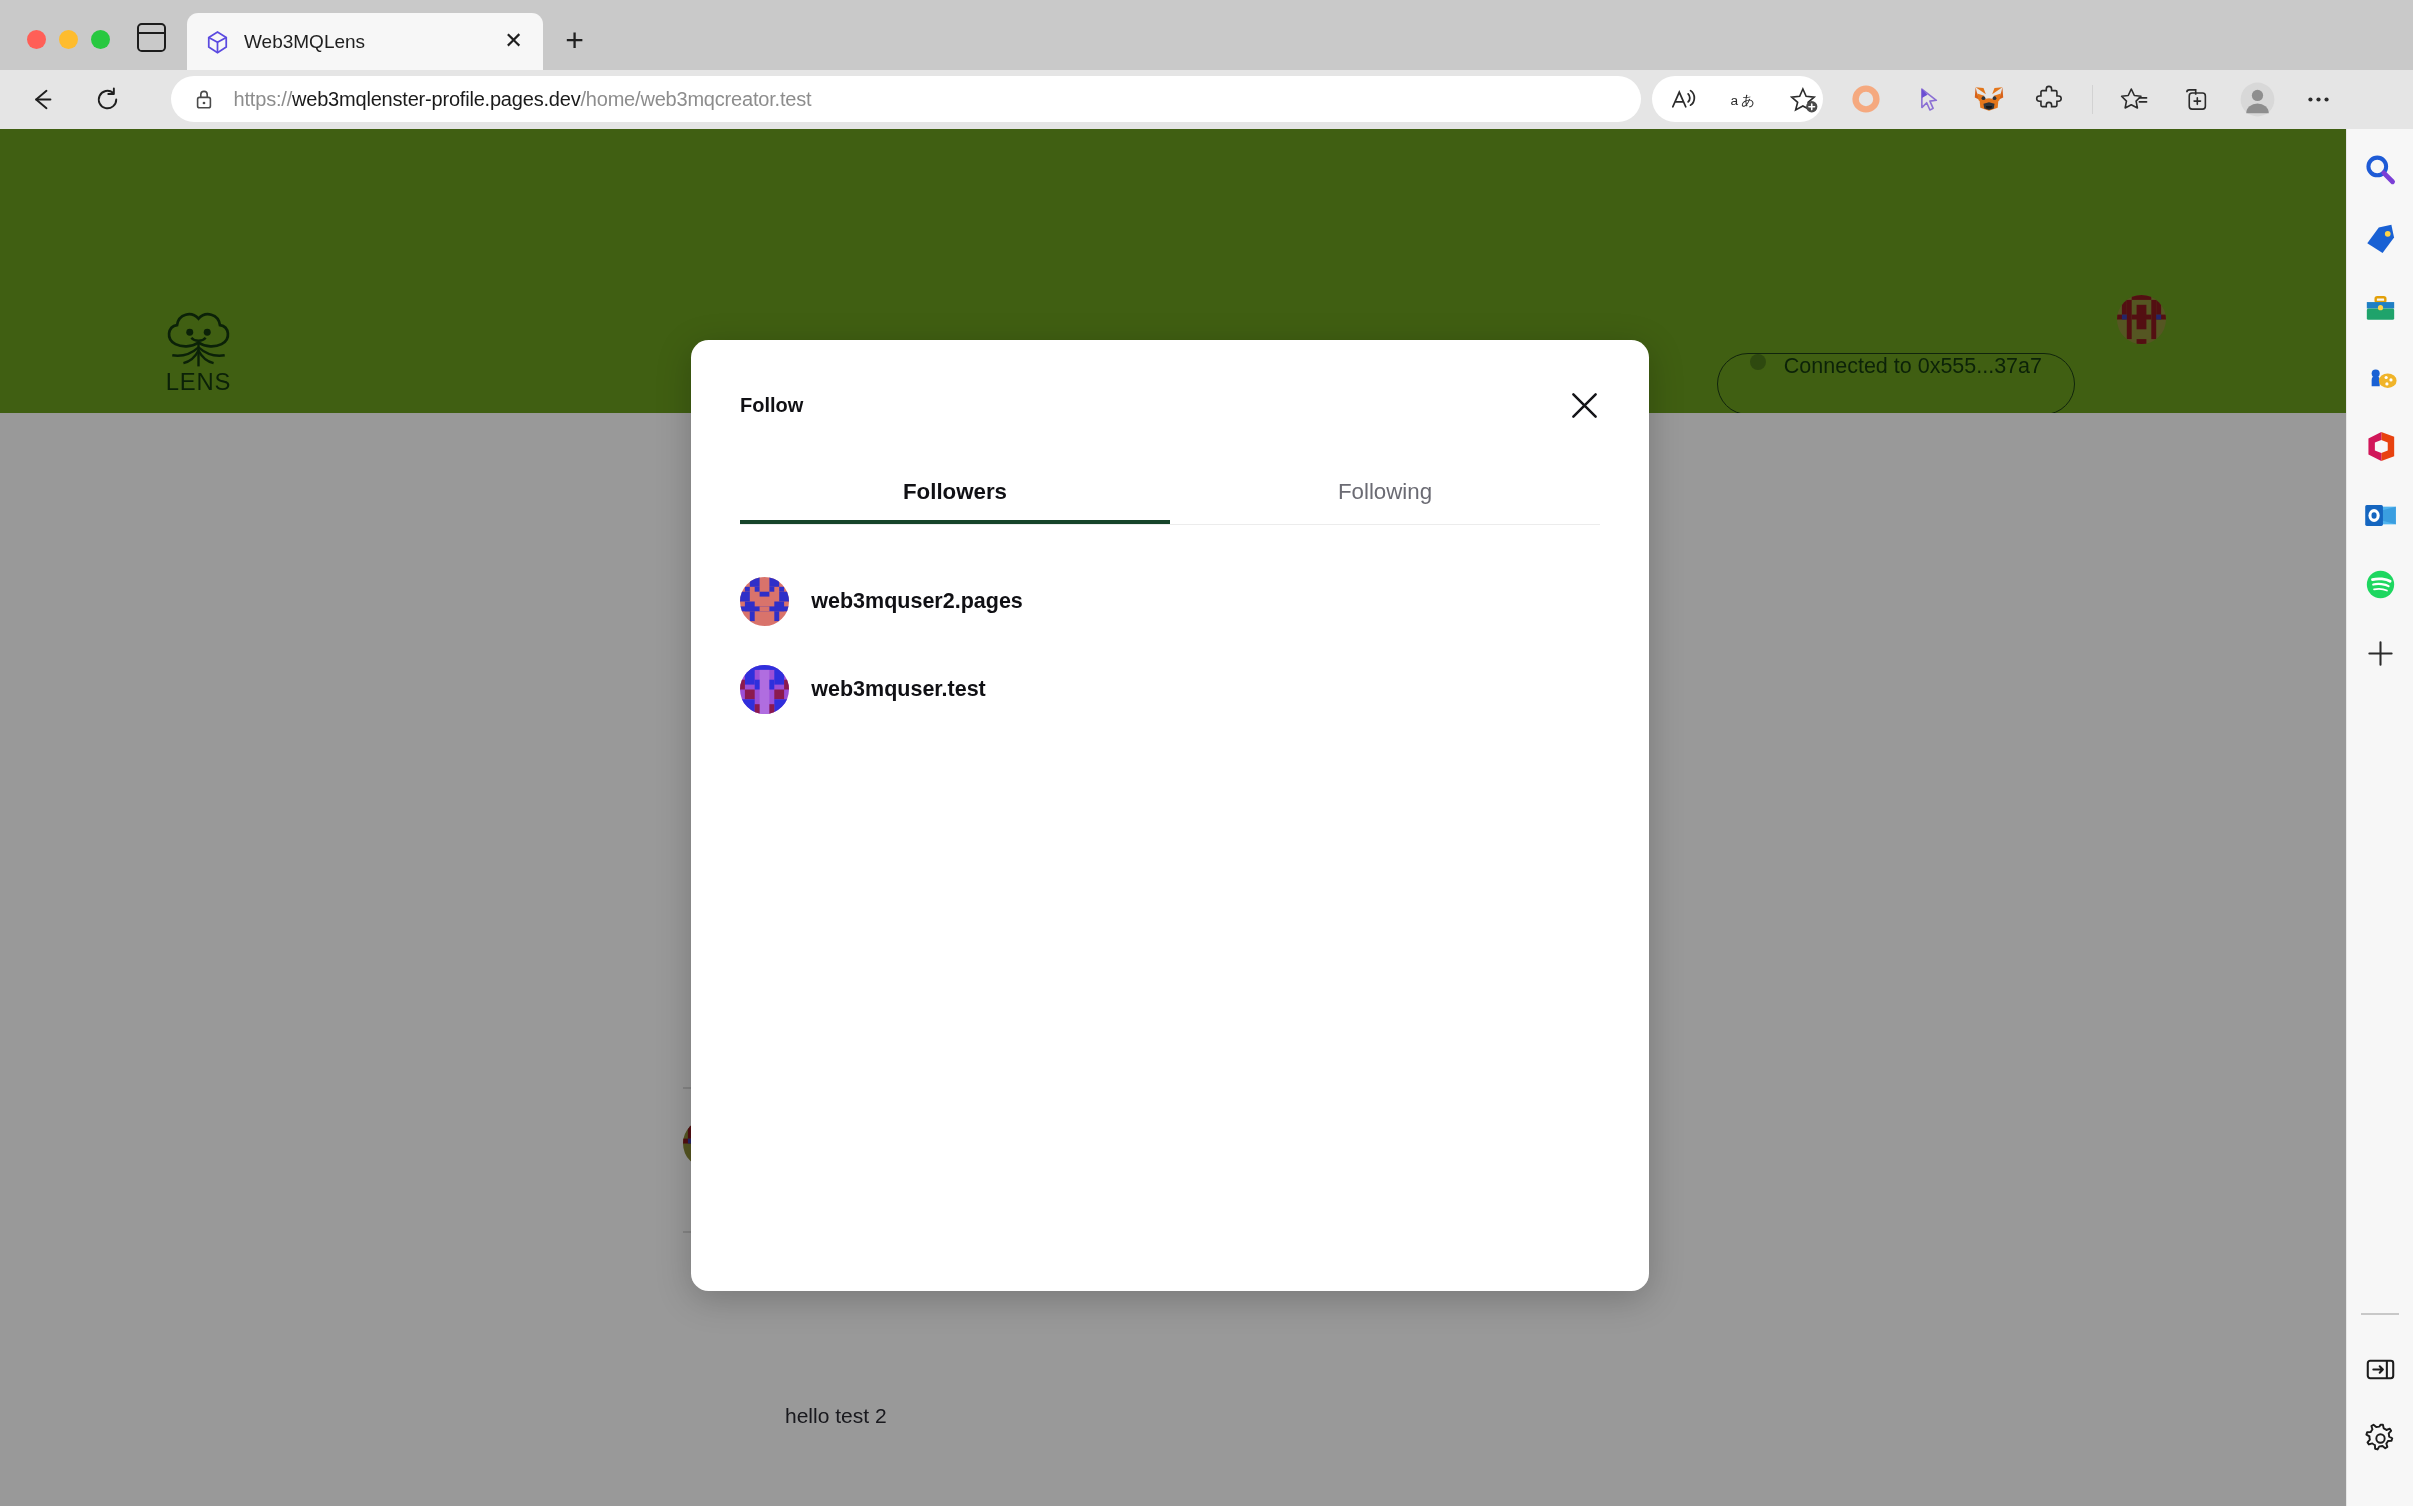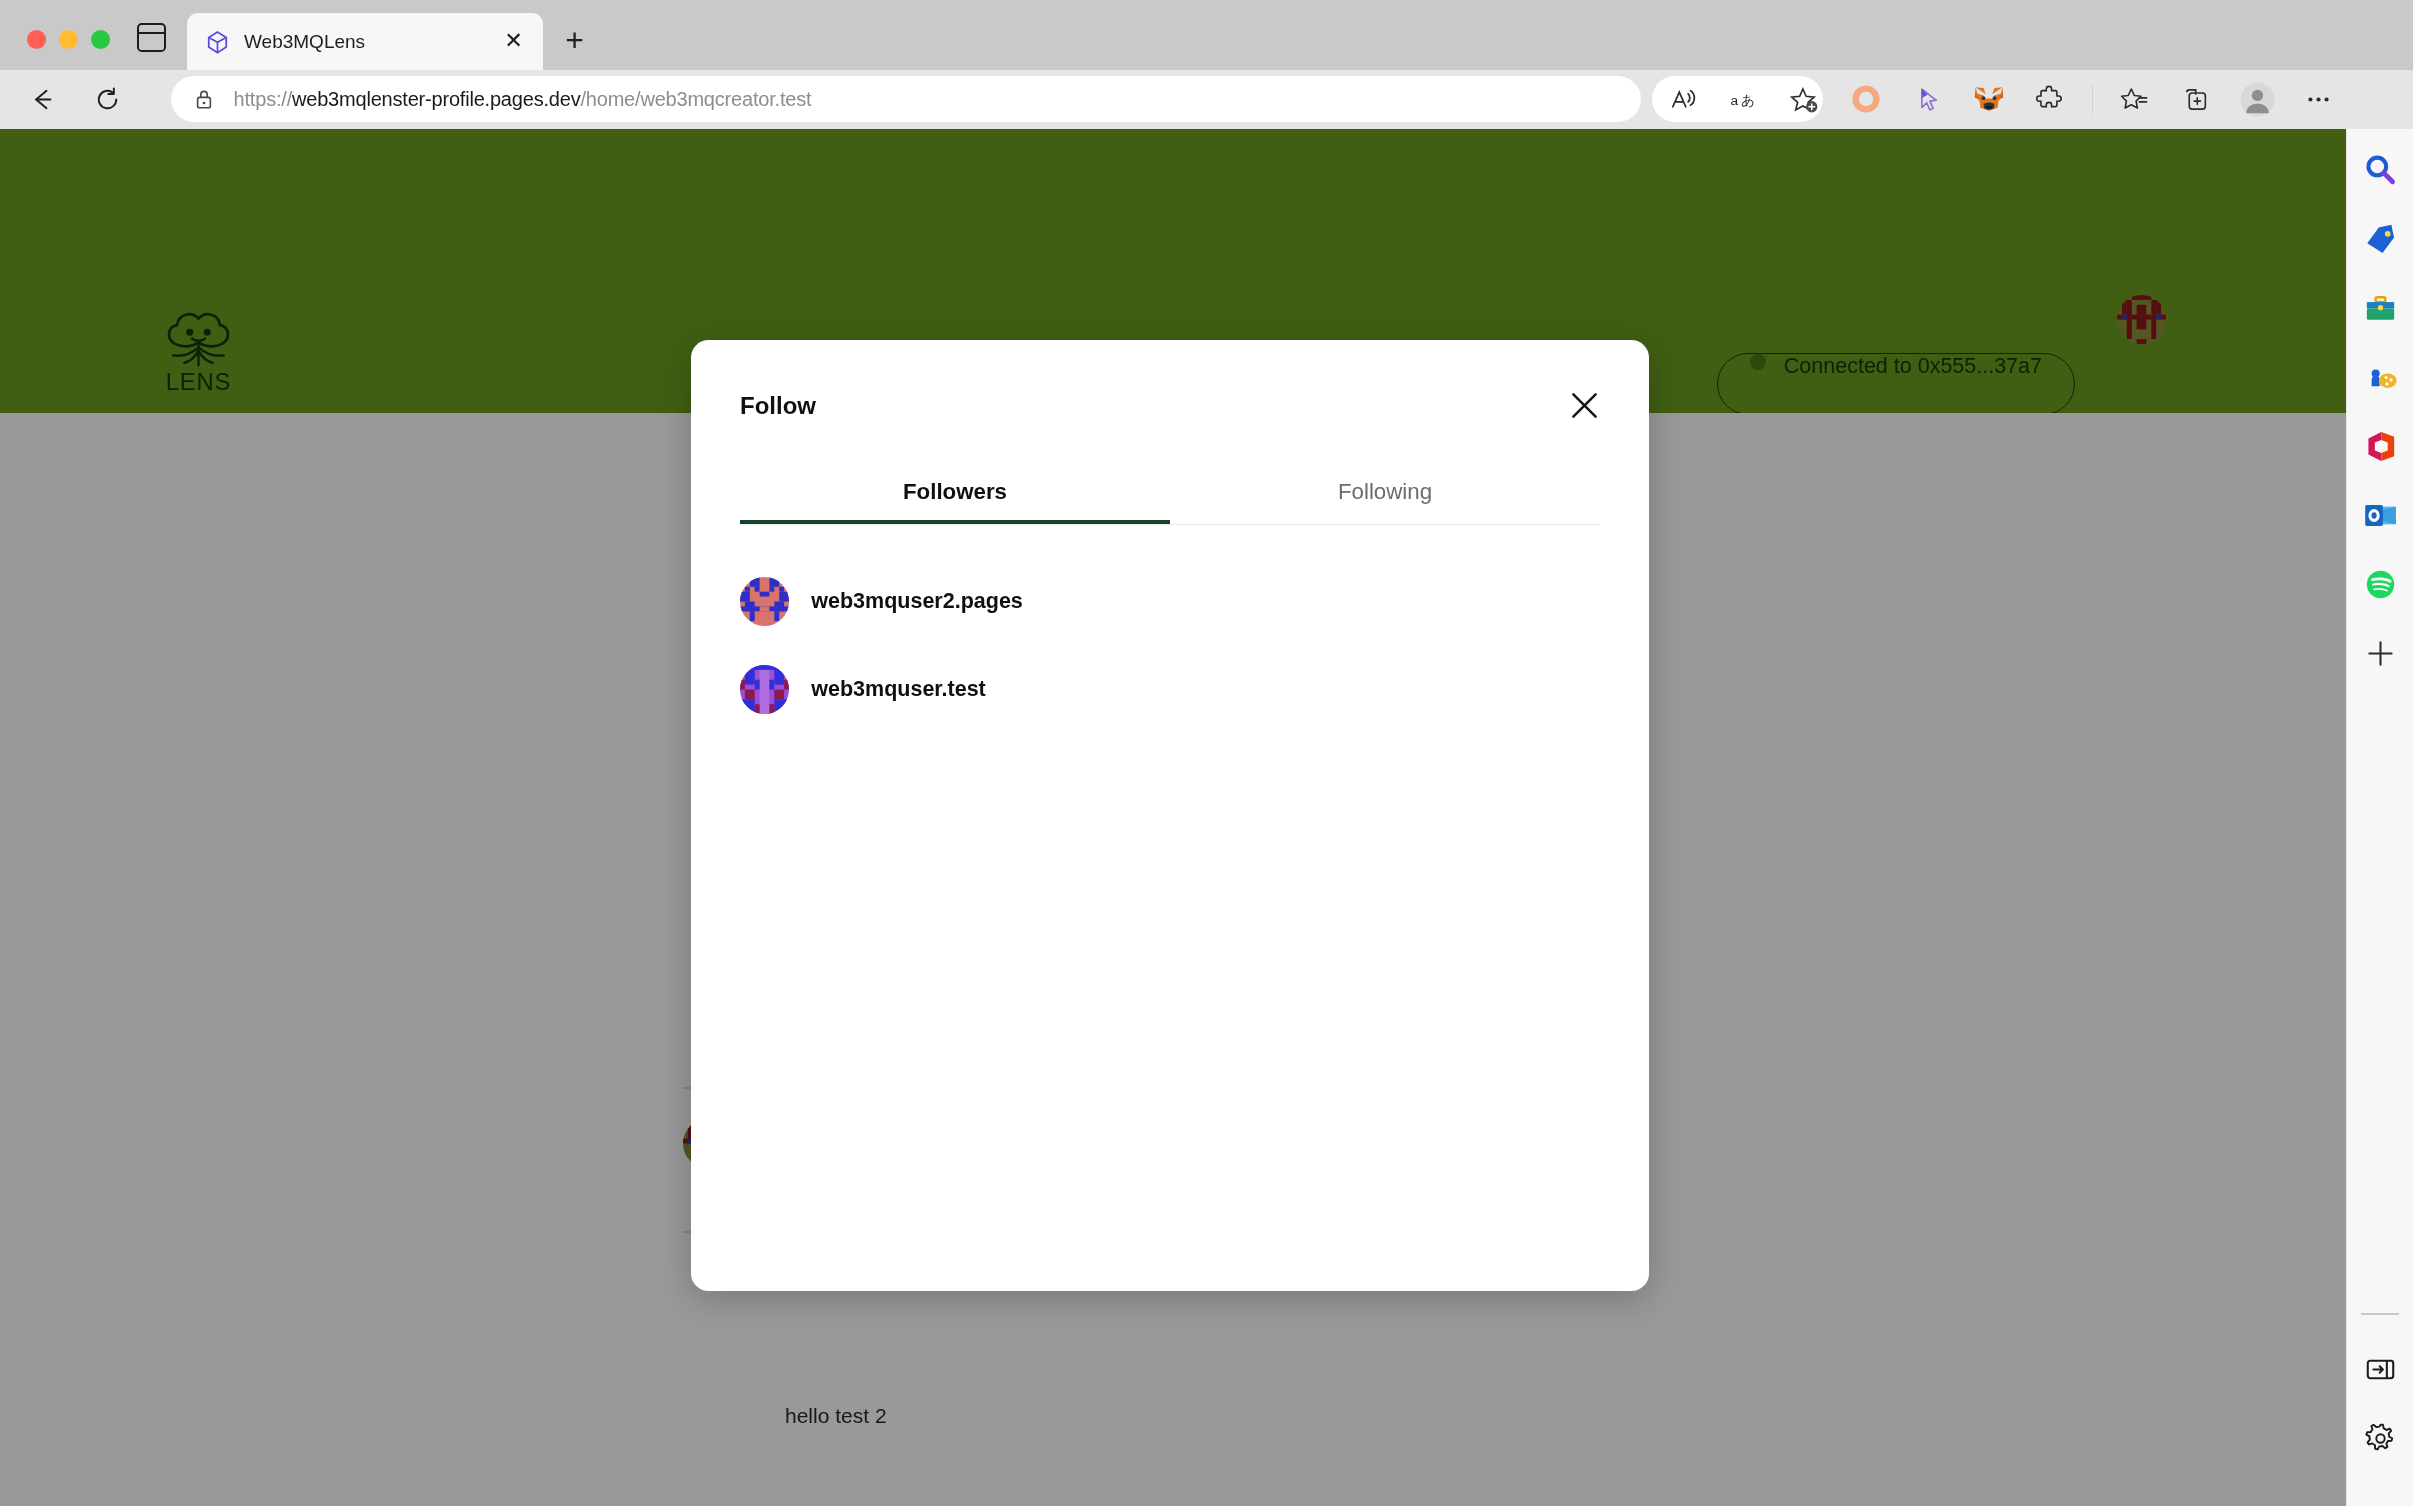--- a/index.html
+++ b/index.html
@@ -136,21 +136,21 @@
     height: 951px;
     background: #ffffff;
     border-radius: 17.6px;
     box-shadow: 0 8px 35px rgba(0,0,0,0.22);
     overflow: hidden;
   }
   .dlg-head {
     display:flex; align-items:center; justify-content:space-between;
     padding: 43px 42px 0 49px;
   }
-  .dlg-title { font-size: 24px; font-weight: bold; color: #101014; }
+  .dlg-title { font-size: 20px; font-weight: bold; color: #101014; }
   .dlg-close {
     width: 45px; height: 45px; display:flex; align-items:center; justify-content:center;
     color: #16161a;
   }
   .dlg-tabs {
     display:flex; margin: 51px 49px 0 49px; border-bottom: 1.6px solid #ececec;
   }
   .dlg-tab {
     flex: 1; text-align:center; padding-bottom: 19px;
     font-size: 22.3px; color: #6b6b73;

